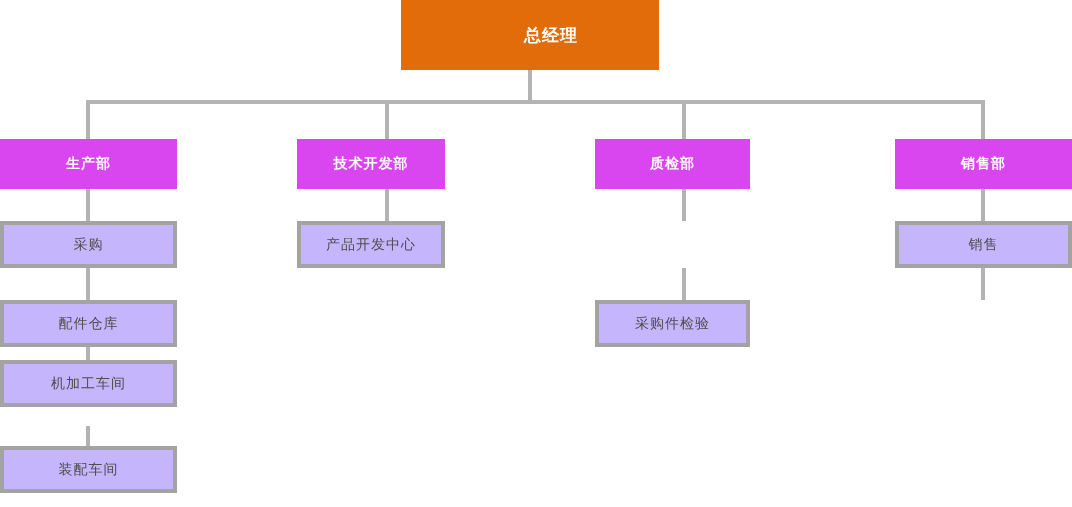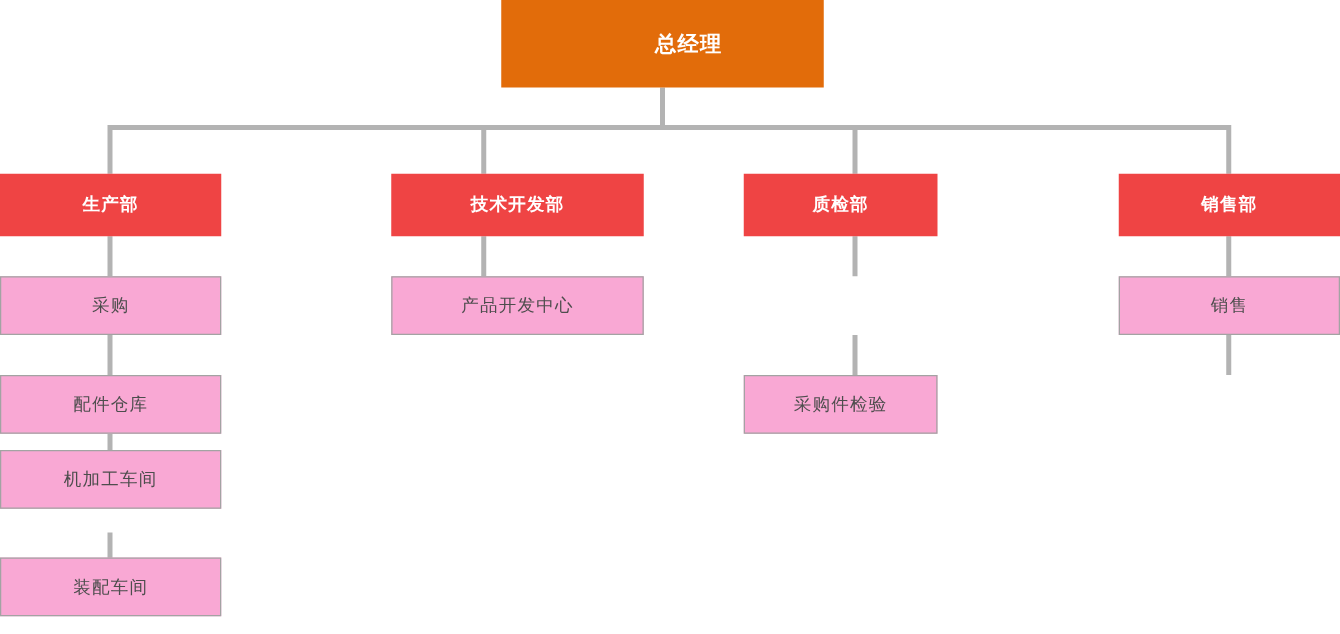--- a/index.html
+++ b/index.html
@@ -3,29 +3,29 @@
 <meta charset="utf-8">
 <style>
   html,body{margin:0;padding:0;background:#ffffff;}
   body{width:1072px;height:507px;position:relative;overflow:hidden;
        font-family:"Liberation Sans","DejaVu Sans",sans-serif;}
   .chart{position:absolute;left:0;top:0;width:1072px;height:507px;}
   .node{position:absolute;display:flex;align-items:center;justify-content:center;
         text-align:center;box-sizing:border-box;}
   .root-node{left:401px;top:0;width:258px;height:70px;background:#e26c0a;
         color:#ffffff;font-weight:700;font-size:17px;letter-spacing:1px;padding-left:42px;}
-  .dept-node{top:139px;height:50px;background:#ef4444;color:#ffffff;
+  .dept-node{top:139px;height:50px;background:#d946ef;color:#ffffff;
         font-weight:700;font-size:14px;letter-spacing:1px;}
-  .child-node{height:47px;background:#f9a8d4;border:1px solid #a3a3a3;
+  .child-node{height:47px;background:#c4b5fd;border:4px solid #a3a3a3;
         color:#4d4d4d;font-size:14px;letter-spacing:1px;}
   .vline{position:absolute;width:4px;background:#b3b3b3;}
   .hline{position:absolute;height:4px;background:#b3b3b3;}
   
   .c0{left:0;width:177px;}   .s0{left:86px;}
-  .c1{left:313px;width:202px;} .s1{left:385px;}
+  .c1{left:297px;width:148px;} .s1{left:385px;}
   .c2{left:595px;width:155px;} .s2{left:682px;}
   .c3{left:895px;width:177px;} .s3{left:981px;}
   .r1{top:221px;} .r2{top:300px;} .r3{top:360px;} .r4{top:446px;}
   .g0{top:104px;height:35px;}  
   .g1{top:189px;height:32px;}  
   .g2{top:268px;height:32px;}  
   .g3{top:347px;height:32px;}  
   .g4{top:426px;height:32px;}  
 </style>
 </head>

